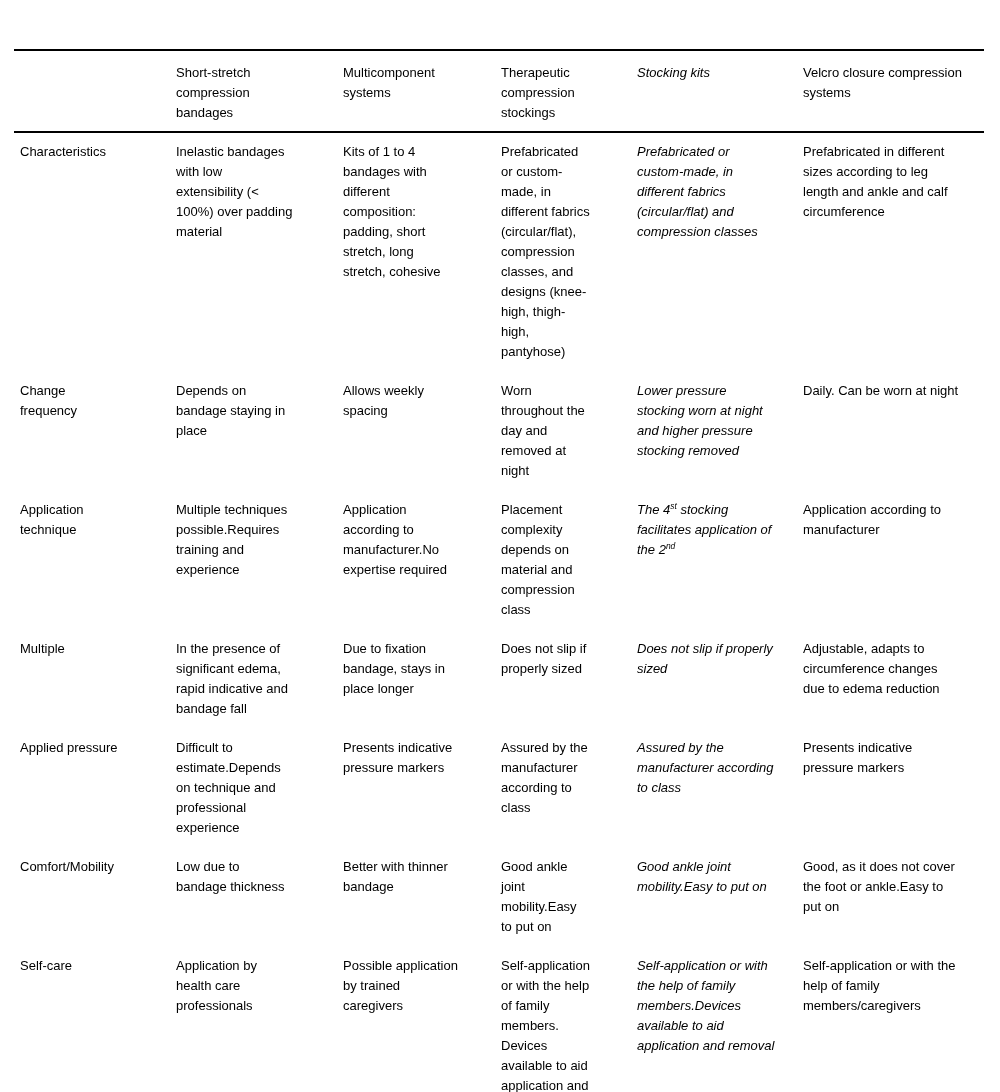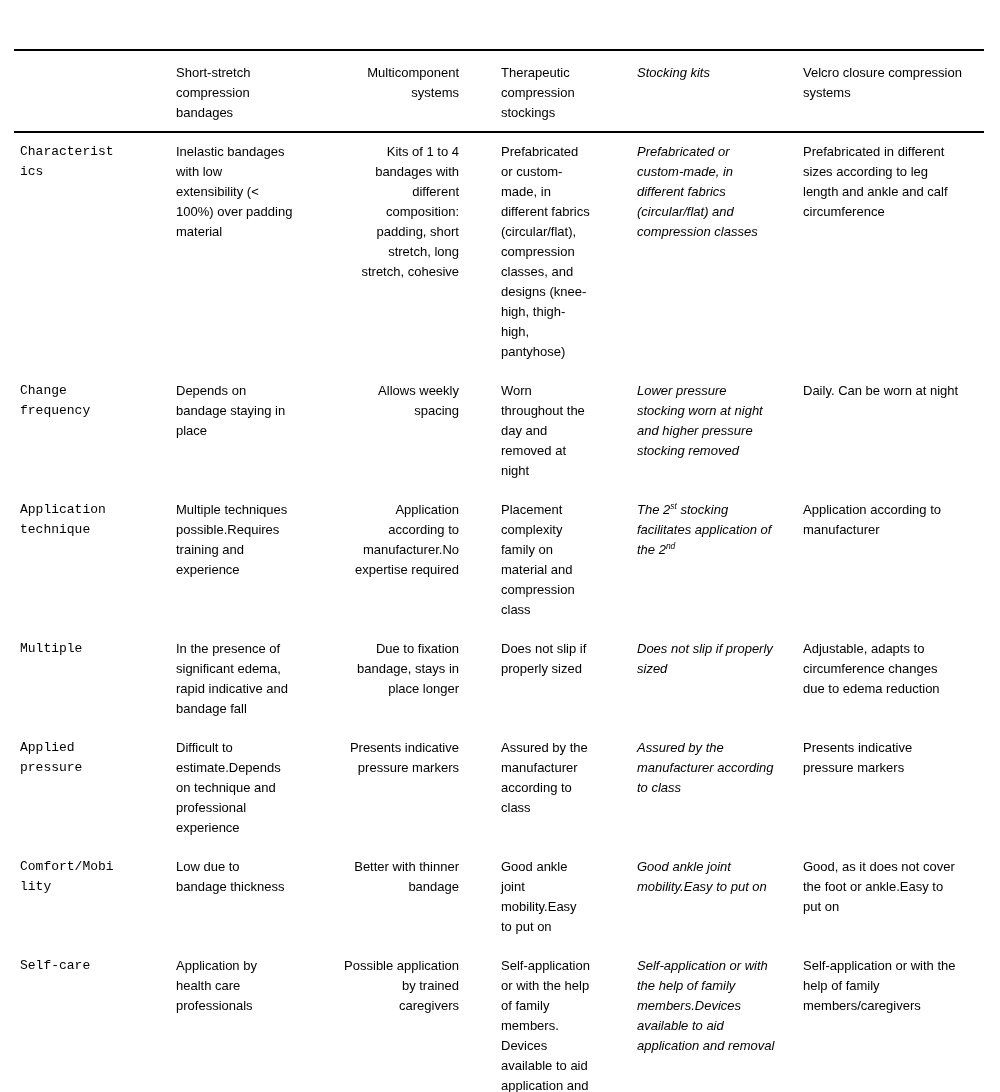--- a/index.html
+++ b/index.html
@@ -33,23 +33,23 @@
     font-weight: normal;
     padding: 9px 30px 10px 0;
     word-wrap: break-word;
   }
   table.compare thead th {
     border-bottom: 2px solid #000;
     padding-top: 12px;
     padding-bottom: 8px;
   }
   
-  table.compare th:nth-child(1), table.compare td:nth-child(1) { padding-left: 6px; padding-right: 58px; font-family: Liberation Mono, monospace; }
+  table.compare th:nth-child(1), table.compare td:nth-child(1) { padding-left: 6px; padding-right: 58px; }
   table.compare th:nth-child(2), table.compare td:nth-child(2) { padding-right: 50px; }
-  table.compare th:nth-child(3), table.compare td:nth-child(3) { padding-right: 42px; text-align: right; }
+  table.compare th:nth-child(3), table.compare td:nth-child(3) { padding-right: 42px; }
   table.compare th:nth-child(4), table.compare td:nth-child(4) { padding-right: 46px; }
   table.compare th:nth-child(5), table.compare td:nth-child(5) { padding-right: 28px; font-style: italic; }
   table.compare th:nth-child(6), table.compare td:nth-child(6) { padding-right: 22px; }
   sup {
     font-size: 0.65em;
     line-height: 0;
   }
 </style>
 </head>
 <body>
@@ -88,22 +88,22 @@
         <td>Depends on bandage staying in place</td>
         <td>Allows weekly spacing</td>
         <td>Worn throughout the day and removed at night</td>
         <td>Lower pressure stocking worn at night and higher pressure stocking removed</td>
         <td>Daily. Can be worn at night</td>
       </tr>
       <tr>
         <th>Application technique</th>
         <td>Multiple techniques possible.Requires training and experience</td>
         <td>Application according to manufacturer.No expertise required</td>
-        <td>Placement complexity family on material and compression class</td>
-        <td><span>The 2</span><sup>st</sup><span> stocking facilitates application of the 2</span><sup>nd</sup></td>
+        <td>Placement complexity depends on material and compression class</td>
+        <td><span>The 4</span><sup>st</sup><span> stocking facilitates application of the 2</span><sup>nd</sup></td>
         <td>Application according to manufacturer</td>
       </tr>
       <tr>
         <th>Multiple</th>
         <td>In the presence of significant edema, rapid indicative and bandage fall</td>
         <td>Due to fixation bandage, stays in place longer</td>
         <td>Does not slip if properly sized</td>
         <td>Does not slip if properly sized</td>
         <td>Adjustable, adapts to circumference changes due to edema reduction</td>
       </tr>

